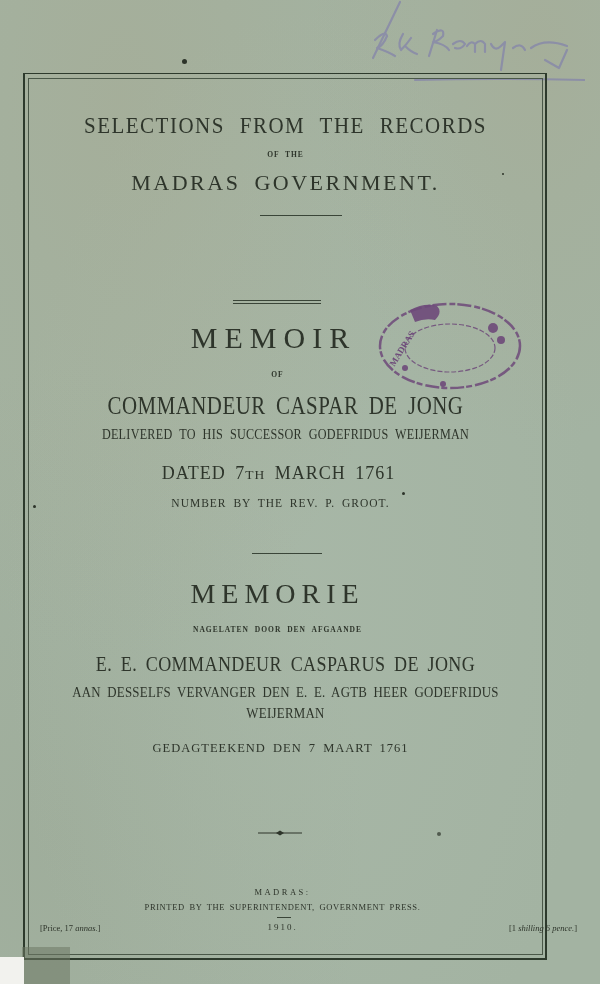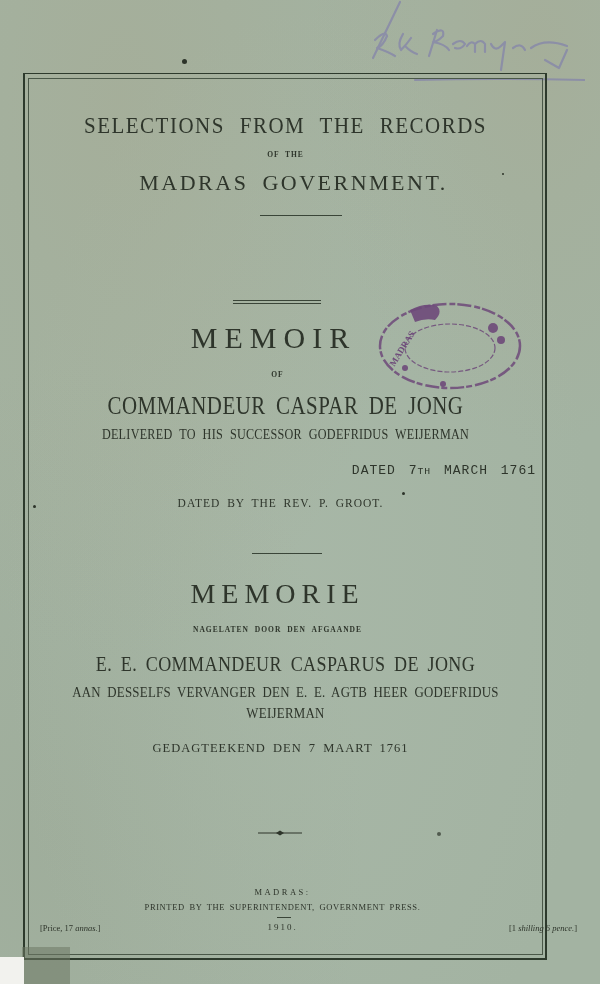--- a/index.html
+++ b/index.html
@@ -69,21 +69,20 @@
       letter-spacing: 1px;
       word-spacing: 3px;
     }
     .t-ofthe1 { top: 72px; }
     .t-madras {
       top: 92px;
       font-family: "Liberation Serif", serif;
       font-size: 22px;
       letter-spacing: 2.5px;
       word-spacing: 6px;
-      padding-left: 8px;
     }
     .rule {
       position: absolute;
       height: 1px;
       background: #3a4538;
     }
     .rule-1 { left: 232px; top: 137px; width: 82px; }
     .t-dutch {
       top: 154px;
       font-family: "Liberation Serif", serif;
@@ -127,26 +126,25 @@
       top: 348px;
       font-family: "Liberation Serif", serif;
       font-size: 13.5px;
       letter-spacing: 0.3px;
       word-spacing: 4px;
       transform: scaleX(0.9) scaleY(1.1);
       transform-origin: center top;
     }
     .t-dated {
       top: 385px;
-      font-family: Liberation Mono, monospace;
-      font-size: 13px;
+      font-family: Liberation Serif, serif;
+      font-size: 18px;
       letter-spacing: 1px;
       word-spacing: 4px;
       left: -7px;
-      text-align: right;
     }
     .t-copied {
       top: 419px;
       font-family: "Liberation Serif", serif;
       font-size: 11.5px;
       letter-spacing: 1px;
       word-spacing: 3px;
       left: -5px;
     }
     .rule-3 { left: 224px; top: 475px; width: 70px; }
@@ -315,21 +313,21 @@
 
 
     <div class="rule rule-2a"></div>
     <div class="rule rule-2b"></div>
 
     <div class="line t-memoir">MEMOIR</div>
     <div class="line t-ofthe-small t-of">OF</div>
     <div class="line t-commandeur">COMMANDEUR CASPAR DE JONG</div>
     <div class="line t-delivered">DELIVERED TO HIS SUCCESSOR GODEFRIDUS WEIJERMAN</div>
     <div class="line t-dated"><span>DATED 7</span><span style="font-size:0.75em;">TH</span><span> MARCH 1761</span></div>
-    <div class="line t-copied">DATED BY THE REV. P. GROOT.</div>
+    <div class="line t-copied">NUMBER BY THE REV. P. GROOT.</div>
 
     <div class="rule rule-3"></div>
 
     <div class="line t-memorie">MEMORIE</div>
     <div class="line t-ofthe-small t-nagelaten">NAGELATEN DOOR DEN AFGAANDE</div>
     <div class="line t-ee">E. E. COMMANDEUR CASPARUS DE JONG</div>
     <div class="line t-aan">AAN DESSELFS VERVANGER DEN E. E. AGTB HEER GODEFRIDUS</div>
     <div class="line t-weijerman">WEIJERMAN</div>
     <div class="line t-gedag">GEDAGTEEKEND DEN 7 MAART 1761</div>
 

